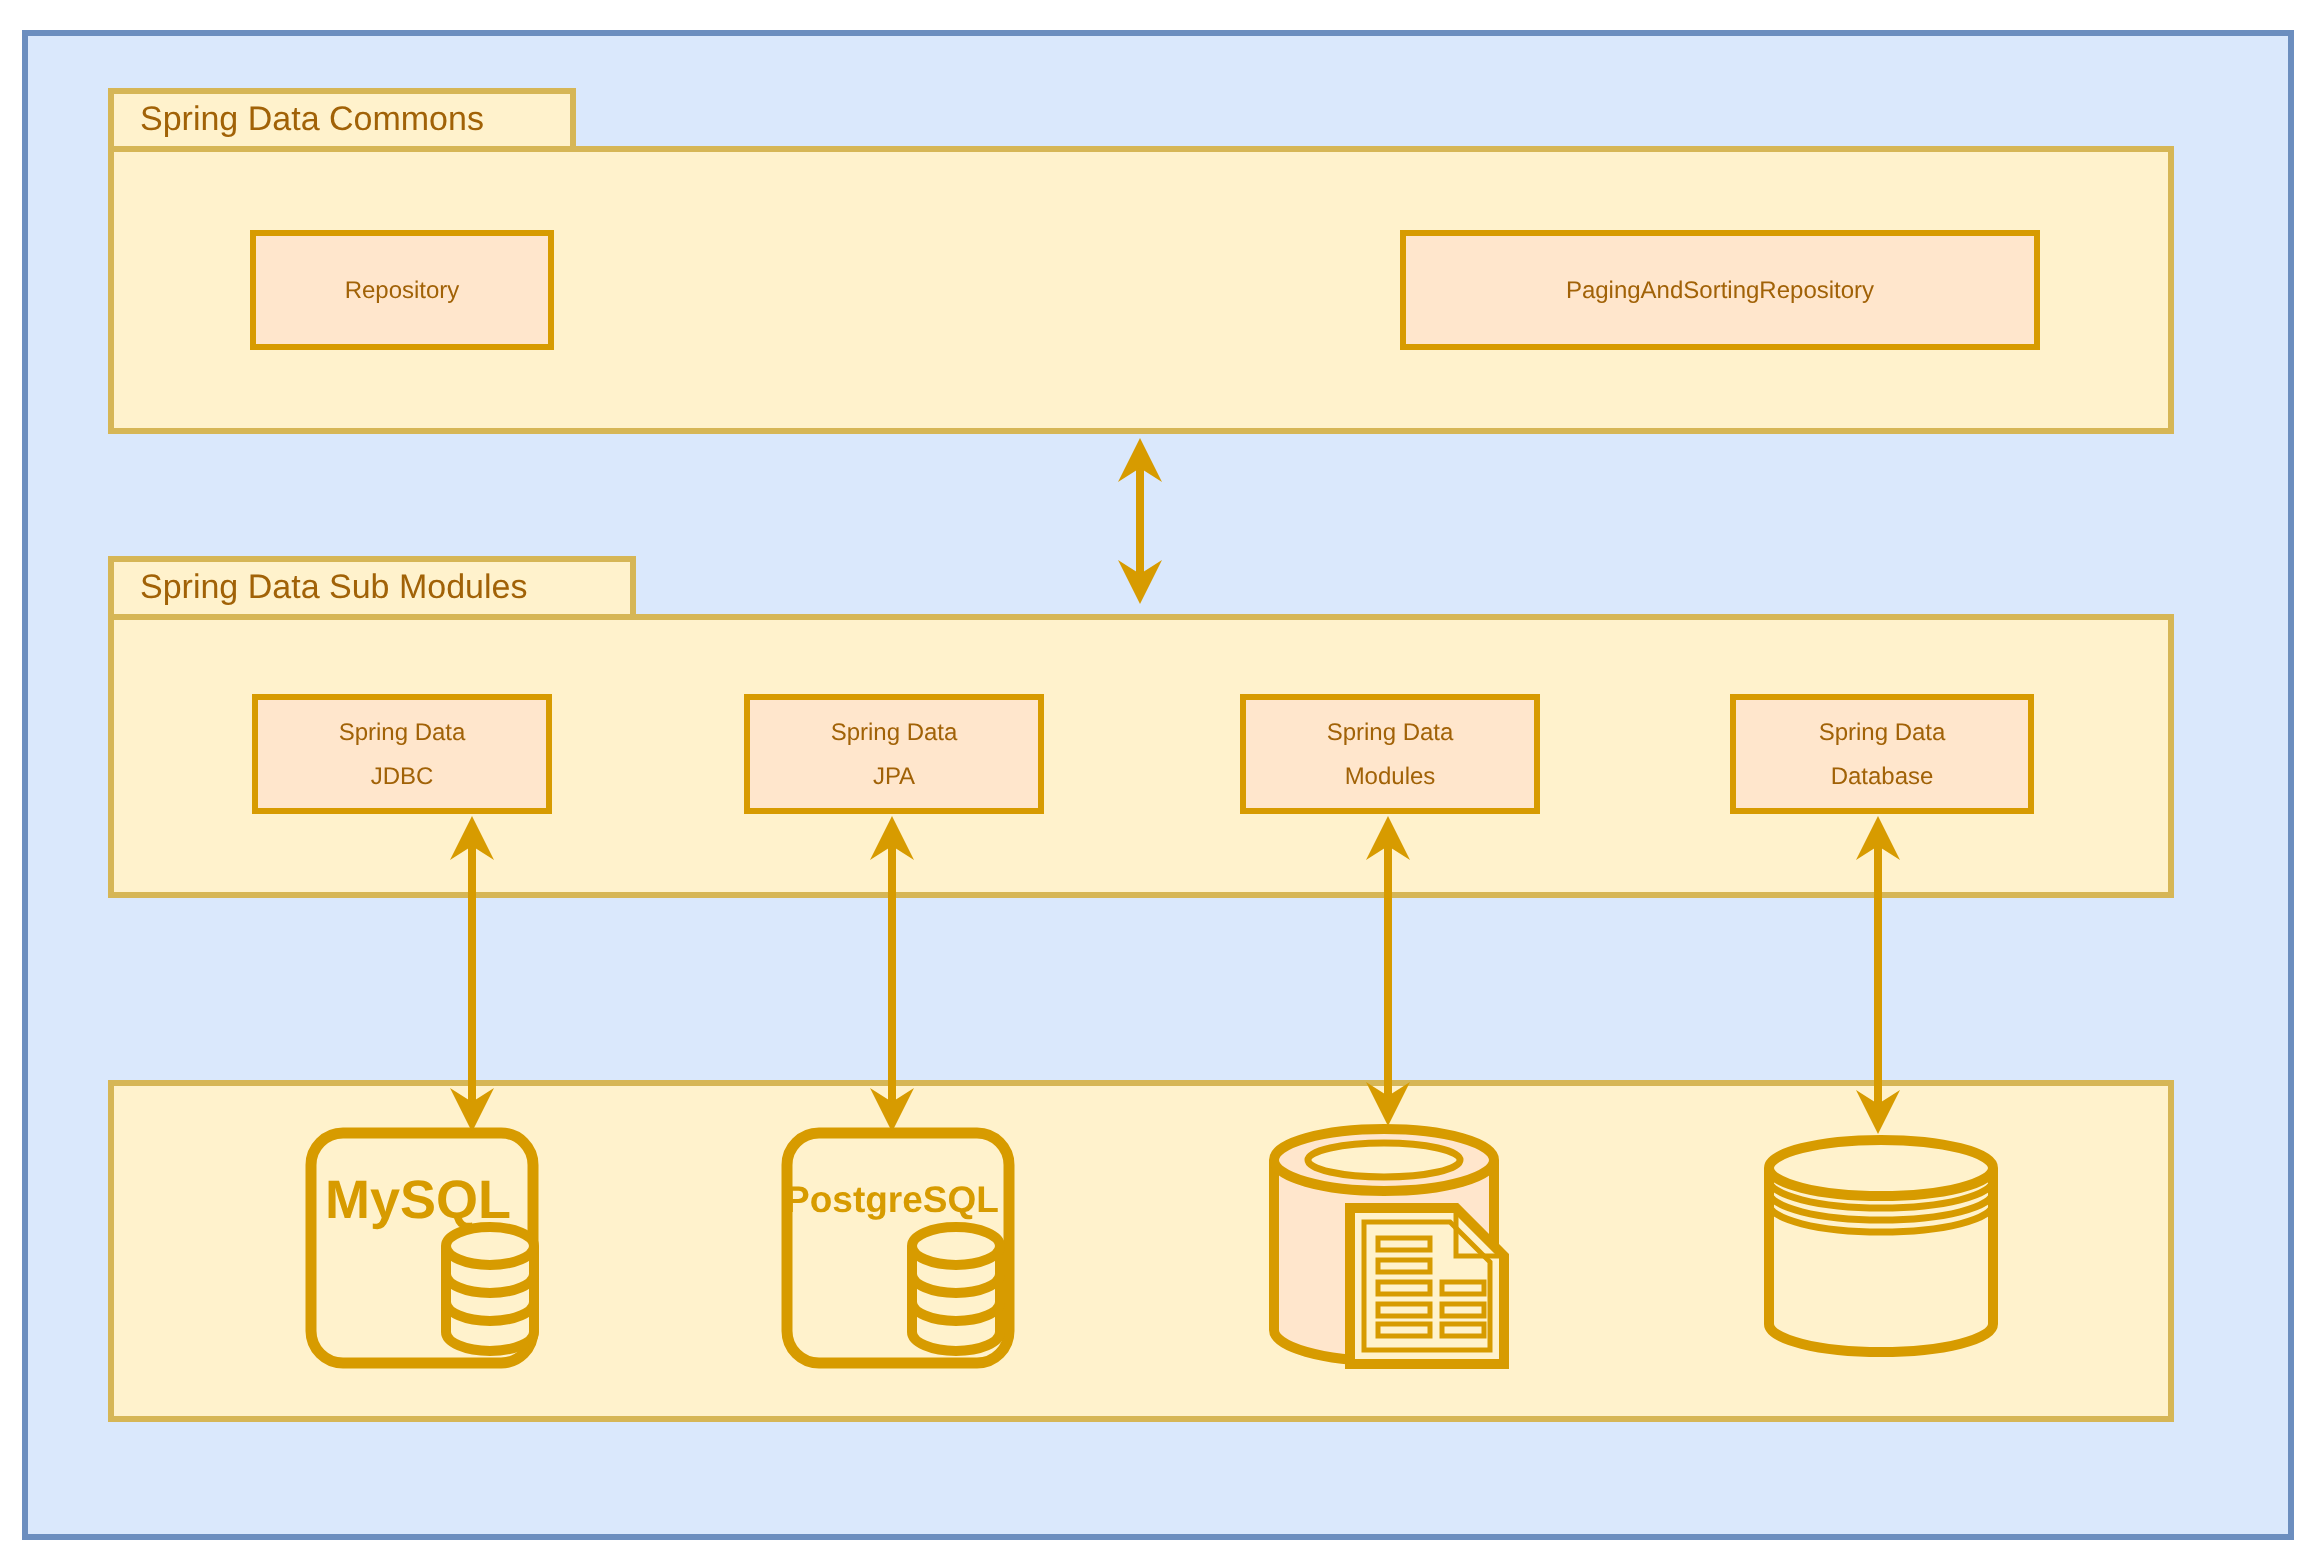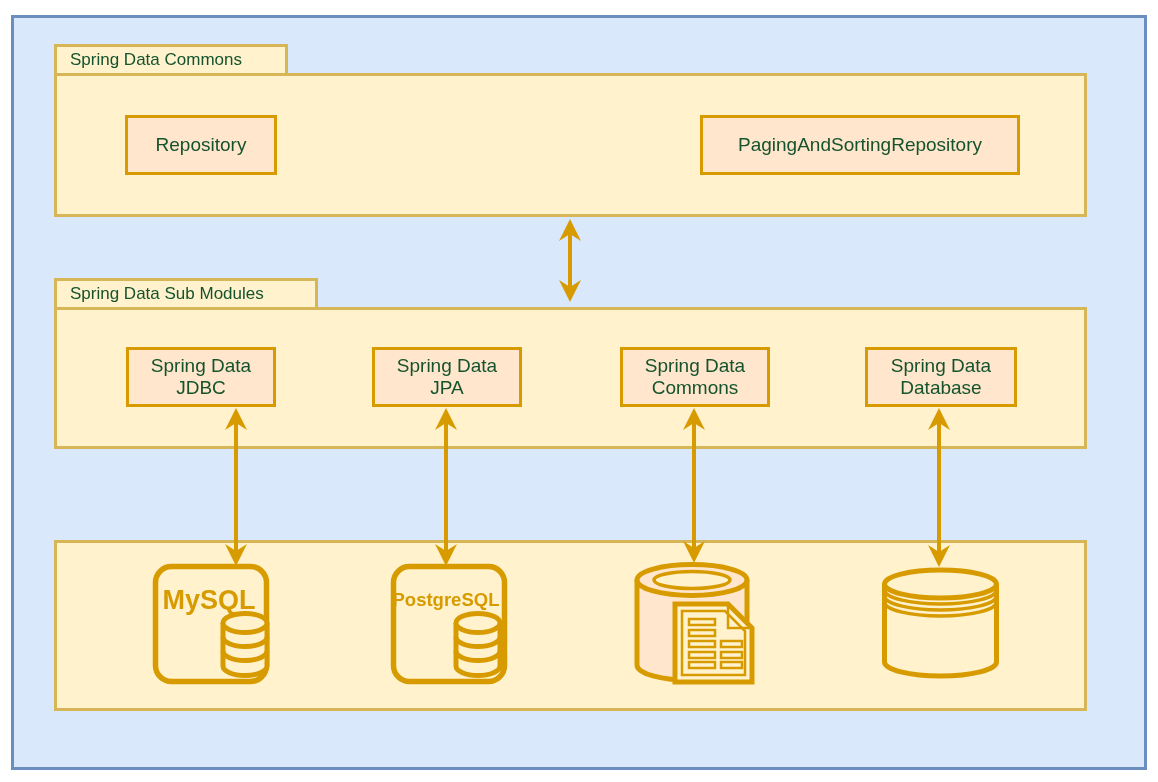--- a/index.html
+++ b/index.html
@@ -1,35 +1,35 @@
 <!DOCTYPE html>
 <html><head>
 <meta charset="utf-8">
 <style>
   html,body{margin:0;padding:0;background:#ffffff;}
   .stage{
     position:relative;width:1158px;height:782px;background:#ffffff;overflow:hidden;
-    font-family:"Liberation Sans","DejaVu Sans",sans-serif;color:#14532d;
+    font-family:"Liberation Sans","DejaVu Sans",sans-serif;color:#a16207;
   }
   .abs{position:absolute;box-sizing:border-box;}
   .blue-panel{
     background:#dae8fc;border:3px solid #6c8ebf;
   }
   .folder-tab{
     background:#fff2cc;border:3px solid #d6b656;
     display:flex;align-items:center;padding-left:13px;
     font-size:17px;z-index:3;
   }
   .folder-body{
     background:#fff2cc;border:3px solid #d6b656;z-index:2;
   }
   .node{
     background:#ffe6cc;border:3px solid #d79b00;z-index:4;
     display:flex;flex-direction:column;align-items:center;justify-content:center;
-    font-size:19px;line-height:22px;text-align:right;
+    font-size:12px;line-height:22px;text-align:right;
   }
   .icon-layer{z-index:5;}
   .arrow-layer{z-index:6;pointer-events:none;}
 </style>
 </head>
 <body>
 
 <div class="stage">
 
   <div class="abs blue-panel" style="left:11px;top:15px;width:1136px;height:755px;"></div>
@@ -54,21 +54,21 @@
   <div class="abs node" style="left:126px;top:347px;width:150px;height:60px;">
     <span>Spring Data</span>
     <span>JDBC</span>
   </div>
   <div class="abs node" style="left:372px;top:347px;width:150px;height:60px;">
     <span>Spring Data</span>
     <span>JPA</span>
   </div>
   <div class="abs node" style="left:620px;top:347px;width:150px;height:60px;">
     <span>Spring Data</span>
-    <span>Commons</span>
+    <span>Modules</span>
   </div>
   <div class="abs node" style="left:865px;top:347px;width:152px;height:60px;">
     <span>Spring Data</span>
     <span>Database</span>
   </div>
 
   <div class="abs folder-body" style="left:54px;top:540px;width:1033px;height:171px;"></div>
 
   <svg class="abs icon-layer" style="left:152px;top:563px;" width="122" height="124" viewBox="0 0 122 124">
     <rect x="3.5" y="3.5" width="111" height="115" rx="16" fill="none" stroke="#d79b00" stroke-width="5.5"></rect>

